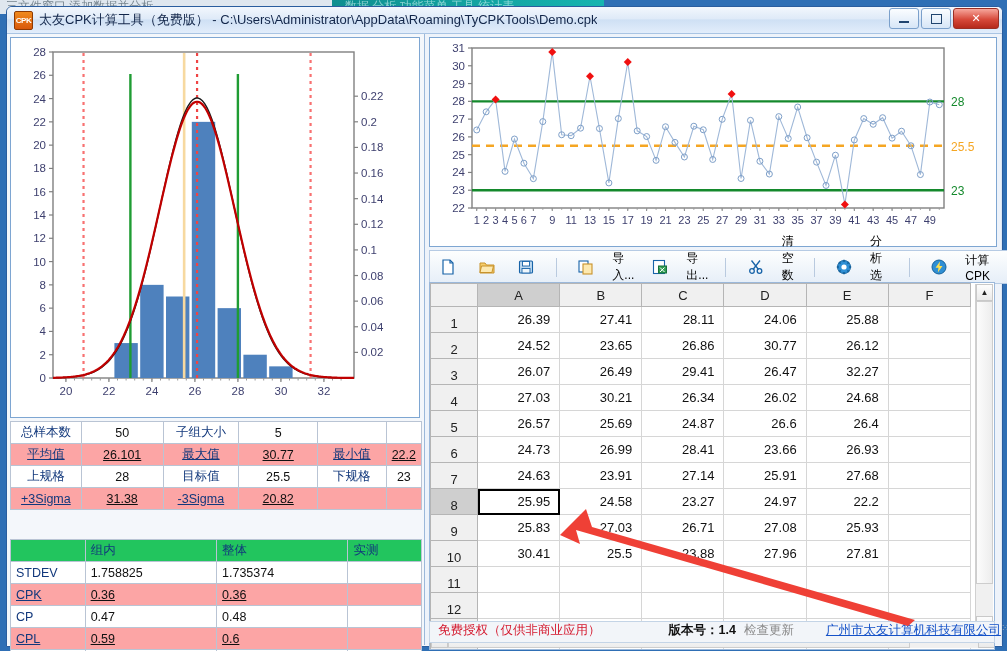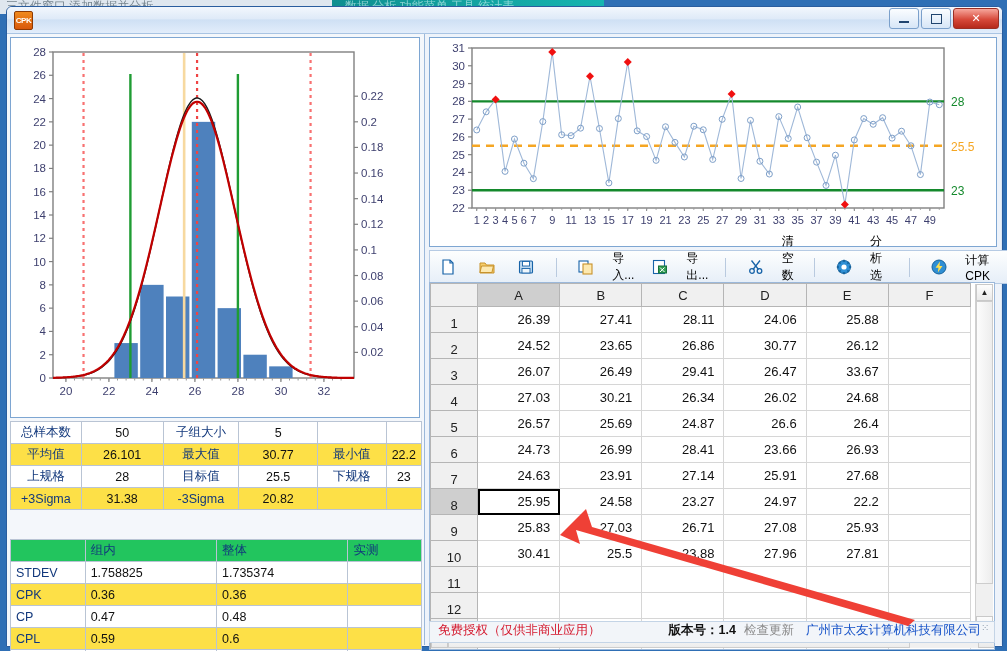--- a/index.html
+++ b/index.html
@@ -45,21 +45,21 @@
 
   
   #histo-box{position:absolute;left:3px;top:3px;width:408px;height:379px;background:#fff;border:1px solid #7ea6d2;}
   #histo-svg{display:block;}
 
   
   .gtable{position:absolute;background:#fff;border:1px solid #2e5f9e;border-collapse:collapse;}
   .gtable td{border:1px solid #b9c4d4;height:21px;padding:0 5px;font-size:12.5px;color:#111;
     white-space:nowrap;overflow:hidden;}
   .gtable td.lbl{color:#12387c;}
-  .gtable tr.alt td{background:#fde047;}
+  .gtable tr.alt td{background:#fca5a5;text-decoration:underline;}
   .gtable tr.hdr td{background:#22c55e;color:#12387c;}
 
   #tbl1{left:3px;top:387px;width:412px;text-align:center;}
   #tbl1 td:nth-child(1){width:62px;}
   #tbl1 td:nth-child(2){width:78px;}
   #tbl1 td:nth-child(3){width:68px;}
   #tbl1 td:nth-child(4){width:76px;}
   #tbl1 td:nth-child(5){width:62px;}
 
   #tbl2{left:3px;top:505px;width:412px;}
@@ -104,38 +104,39 @@
   #hthumb{position:absolute;left:17px;top:0;width:462px;height:17px;
     background:linear-gradient(to bottom,#fcfcfc,#ededed);border:1px solid #cdcdcd;box-sizing:border-box;}
 
   
   #statusbar{position:absolute;left:4px;bottom:2px;width:566px;height:22px;
     background:#f2f5f9;border:1px solid #c4d4e6;box-sizing:border-box;
     display:flex;align-items:flex-start;font-size:12.5px;}
   #st-lic{color:#d4162b;margin-left:8px;white-space:nowrap;}
   #st-ver{color:#111;margin-left:68px;white-space:nowrap;font-weight:bold;}
   #st-upd{color:#8a8a8a;margin-left:8px;white-space:nowrap;}
-  #st-co{color:#1552c8;margin-left:12px;white-space:nowrap;}
+  #st-co{color:#1552c8;margin-left:32px;text-decoration:underline;white-space:nowrap;}
   #grip{margin-left:auto;margin-right:4px;color:#97a4b4;font-size:10px;letter-spacing:1px;}
 
   
   #arrow{position:absolute;left:410px;top:500px;width:520px;height:130px;pointer-events:none;}
 </style>
 </head>
 <body>
 
 <div id="desktop-strip">
   <span class="ghost" style="left:6px;">三文件窗口      添加数据并分析</span>
   <span class="ghost" style="left:345px;color:#eaffff;">数据 分析 功能菜单 工具 统计表</span>
 </div>
 
 <div id="window">
 
   <div id="titlebar">
     <div id="appicon">CPK</div>
+    <div id="titletext">太友CPK计算工具（免费版） - C:\Users\Administrator\AppData\Roaming\TyCPKTools\Demo.cpk</div>
     <div id="wbtns">
       <div class="wbtn">
           <i class="min-g"></i>
         </div>
       <div class="wbtn">
           <i class="max-g"></i>
         </div>
       <div class="wbtn close">
           <span>✕</span>
         </div>
@@ -652,21 +653,21 @@
                 <td class="cell">30.77</td>
                 <td class="cell">26.12</td>
                 <td class="cell"></td>
               </tr>
               <tr>
                 <td class="rowhdr">3</td>
                 <td class="cell">26.07</td>
                 <td class="cell">26.49</td>
                 <td class="cell">29.41</td>
                 <td class="cell">26.47</td>
-                <td class="cell">33.67</td>
+                <td class="cell">32.27</td>
                 <td class="cell"></td>
               </tr>
               <tr>
                 <td class="rowhdr">4</td>
                 <td class="cell">27.03</td>
                 <td class="cell">30.21</td>
                 <td class="cell">26.34</td>
                 <td class="cell">26.02</td>
                 <td class="cell">24.68</td>
                 <td class="cell"></td>

